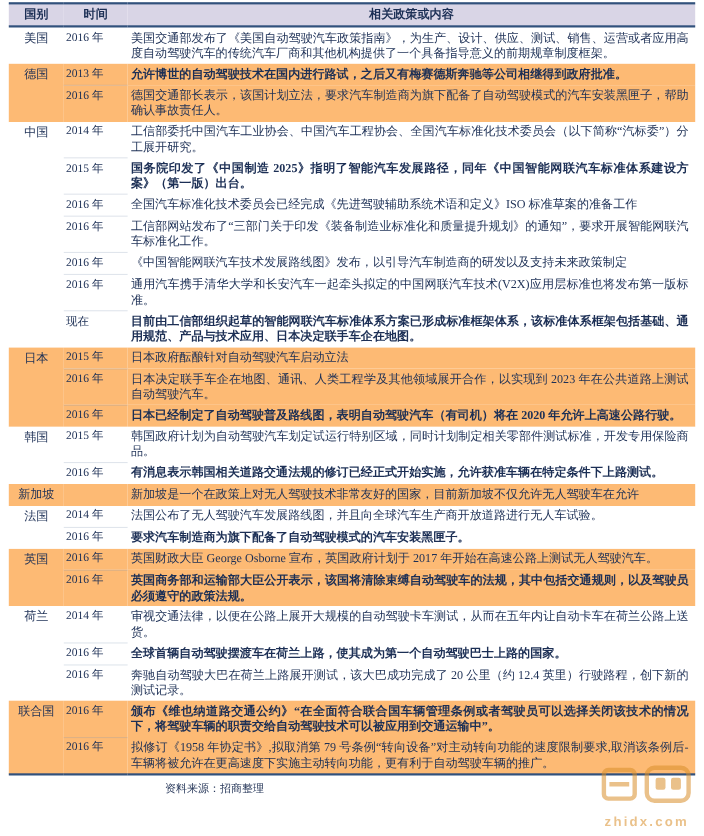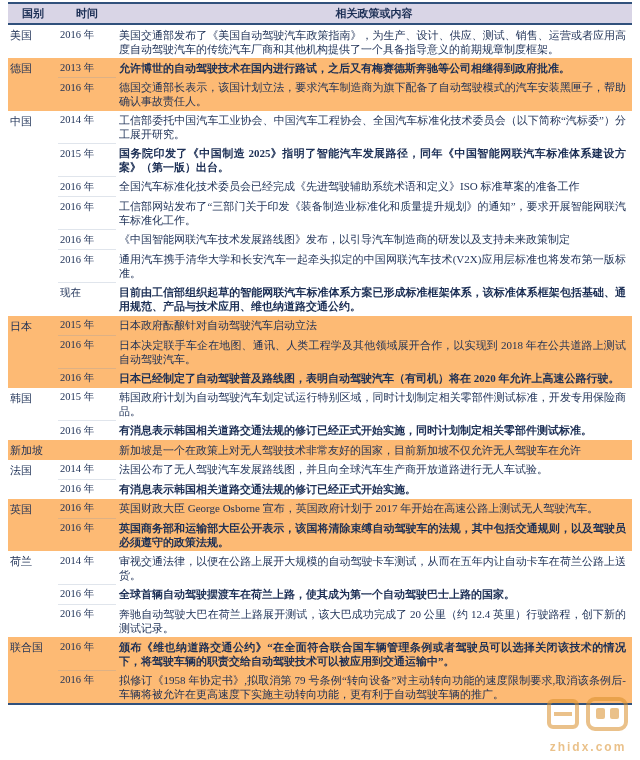--- a/index.html
+++ b/index.html
@@ -35,20 +35,21 @@
     text-align: center;
     line-height: 13px;
   }
   td {
     vertical-align: top;
     font-size: 11px;
     line-height: 14px;
     padding: 2.5px 2px;
   }
   td.country {
+    text-align: center;
     font-size: 11px;
     padding-top: 3px;
   }
   td.year {
     padding-right: 8px;
     white-space: nowrap;
     font-size: 10.5px;
   }
   td.policy-text {
     text-align: justify;
@@ -137,57 +138,57 @@
         <tr class="shade-white sub-row">
           <td class="year">2016 年</td>
           <td class="policy-text">《中国智能网联汽车技术发展路线图》发布，以引导汽车制造商的研发以及支持未来政策制定</td>
         </tr>
         <tr class="shade-white sub-row">
           <td class="year">2016 年</td>
           <td class="policy-text">通用汽车携手清华大学和长安汽车一起牵头拟定的中国网联汽车技术(V2X)应用层标准也将发布第一版标准。</td>
         </tr>
         <tr class="shade-white sub-row is-bold">
           <td class="year">现在</td>
-          <td class="policy-text">目前由工信部组织起草的智能网联汽车标准体系方案已形成标准框架体系，该标准体系框架包括基础、通用规范、产品与技术应用、维也纳道路交通公约。</td>
+          <td class="policy-text">目前由工信部组织起草的智能网联汽车标准体系方案已形成标准框架体系，该标准体系框架包括基础、通用规范、产品与技术应用、日本决定联手车企在地图。</td>
         </tr>
         <tr class="shade-blue">
           <td class="country" rowspan="3">日本</td>
           <td class="year">2015 年</td>
           <td class="policy-text">日本政府酝酿针对自动驾驶汽车启动立法</td>
         </tr>
         <tr class="shade-blue sub-row">
           <td class="year">2016 年</td>
-          <td class="policy-text">日本决定联手车企在地图、通讯、人类工程学及其他领域展开合作，以实现到 2018 年在公共道路上测试自动驾驶汽车。</td>
+          <td class="policy-text">日本决定联手车企在地图、通讯、人类工程学及其他领域展开合作，以实现到 2023 年在公共道路上测试自动驾驶汽车。</td>
         </tr>
         <tr class="shade-blue sub-row is-bold">
           <td class="year">2016 年</td>
           <td class="policy-text">日本已经制定了自动驾驶普及路线图，表明自动驾驶汽车（有司机）将在 2020 年允许上高速公路行驶。</td>
         </tr>
         <tr class="shade-white">
           <td class="country" rowspan="2">韩国</td>
           <td class="year">2015 年</td>
           <td class="policy-text">韩国政府计划为自动驾驶汽车划定试运行特别区域，同时计划制定相关零部件测试标准，开发专用保险商品。</td>
         </tr>
         <tr class="shade-white sub-row is-bold">
           <td class="year">2016 年</td>
-          <td class="policy-text">有消息表示韩国相关道路交通法规的修订已经正式开始实施，同时计划制定相关零部件测试标准。</td>
+          <td class="policy-text">有消息表示韩国相关道路交通法规的修订已经正式开始实施，允许获准车辆在特定条件下上路测试。</td>
         </tr>
         <tr class="shade-blue">
           <td class="country" rowspan="1">新加坡</td>
           <td class="year"></td>
           <td class="policy-text">新加坡是一个在政策上对无人驾驶技术非常友好的国家，目前新加坡不仅允许无人驾驶车在允许</td>
         </tr>
         <tr class="shade-white">
           <td class="country" rowspan="2">法国</td>
           <td class="year">2014 年</td>
           <td class="policy-text">法国公布了无人驾驶汽车发展路线图，并且向全球汽车生产商开放道路进行无人车试验。</td>
         </tr>
         <tr class="shade-white sub-row is-bold">
           <td class="year">2016 年</td>
-          <td class="policy-text">有消息表示韩国相关道路交通法规的修订已经正式开始实施。</td>
+          <td class="policy-text">要求汽车制造商为旗下配备了自动驾驶模式的汽车安装黑匣子。</td>
         </tr>
         <tr class="shade-blue">
           <td class="country" rowspan="2">英国</td>
           <td class="year">2016 年</td>
           <td class="policy-text">英国财政大臣 George Osborne 宣布，英国政府计划于 2017 年开始在高速公路上测试无人驾驶汽车。</td>
         </tr>
         <tr class="shade-blue sub-row is-bold">
           <td class="year">2016 年</td>
           <td class="policy-text">英国商务部和运输部大臣公开表示，该国将清除束缚自动驾驶车的法规，其中包括交通规则，以及驾驶员必须遵守的政策法规。</td>
         </tr>
@@ -209,20 +210,23 @@
           <td class="year">2016 年</td>
           <td class="policy-text">颁布《维也纳道路交通公约》“在全面符合联合国车辆管理条例或者驾驶员可以选择关闭该技术的情况下，将驾驶车辆的职责交给自动驾驶技术可以被应用到交通运输中”。</td>
         </tr>
         <tr class="shade-blue sub-row">
           <td class="year">2016 年</td>
           <td class="policy-text">拟修订《1958 年协定书》,拟取消第 79 号条例“转向设备”对主动转向功能的速度限制要求,取消该条例后-车辆将被允许在更高速度下实施主动转向功能，更有利于自动驾驶车辆的推广。</td>
         </tr>
       </tbody>
   </table>
 
+  <div class="footer-row">
+    <span class="source-note">资料来源：招商整理</span>
+  </div>
 
   <div class="watermark">
     <svg width="84" height="40" viewBox="0 0 84 40">
       <g fill="none" stroke="#d98f2b" stroke-width="4">
         <rect x="3" y="6" width="28" height="26" rx="4"></rect>
         <line x1="8" y1="19" x2="26" y2="19"></line>
         <rect x="42" y="4" width="38" height="30" rx="7"></rect>
       </g>
       <g fill="#d98f2b">
         <rect x="50" y="13" width="9" height="11" rx="2"></rect>

